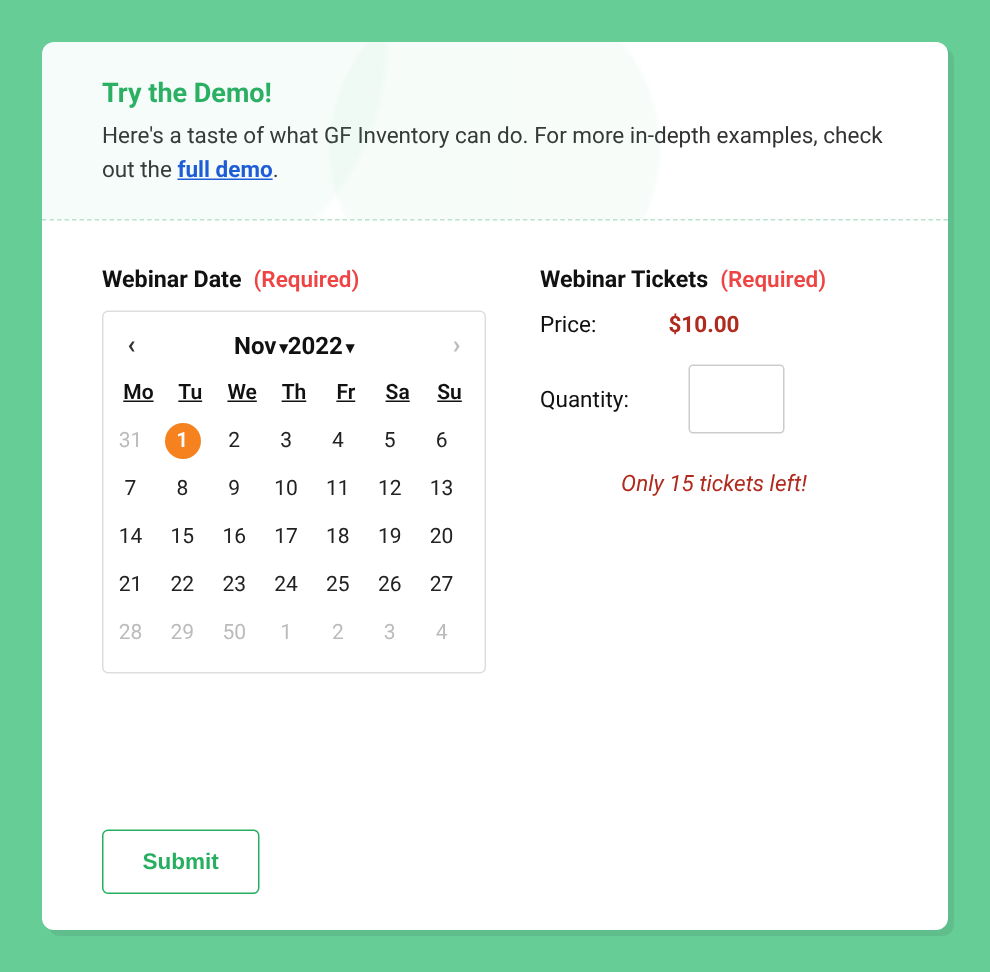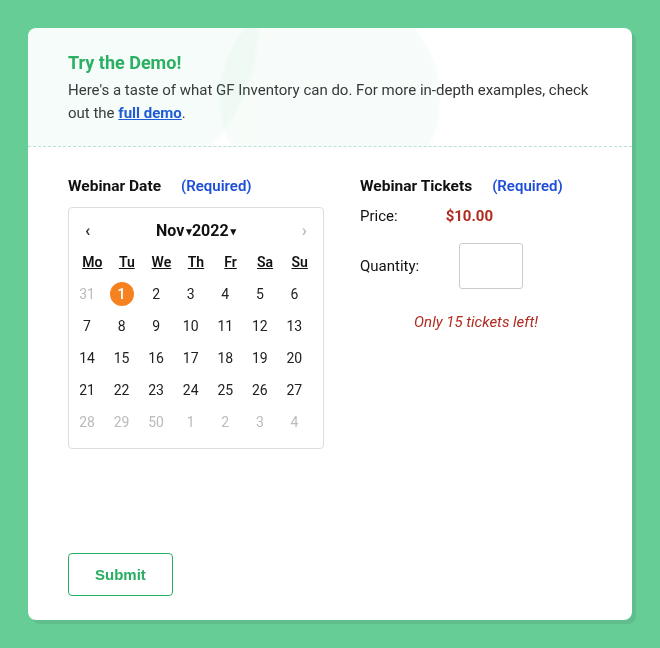--- a/index.html
+++ b/index.html
@@ -55,24 +55,24 @@
     padding: 30px 40px 0 40px;
     gap: 36px;
   }
   .col { flex: 1; }
   .field-label {
     font-weight: 700;
     font-size: 15.5px;
     color: #111;
     margin-bottom: 12px;
     display: flex;
-    gap: 20px;
+    gap: 8px;
     align-items: flex-end;
   }
-  .req { color: #1d4ed8; font-weight: 600; font-size: 15px; }
+  .req { color: #ef4444; font-weight: 600; font-size: 15px; }
   .calendar {
     border: 1px solid #ddd;
     border-radius: 4px;
     width: 256px;
     padding: 8px 6px 10px 6px;
   }
   .cal-header {
     display: flex;
     align-items: center;
     justify-content: space-between;

